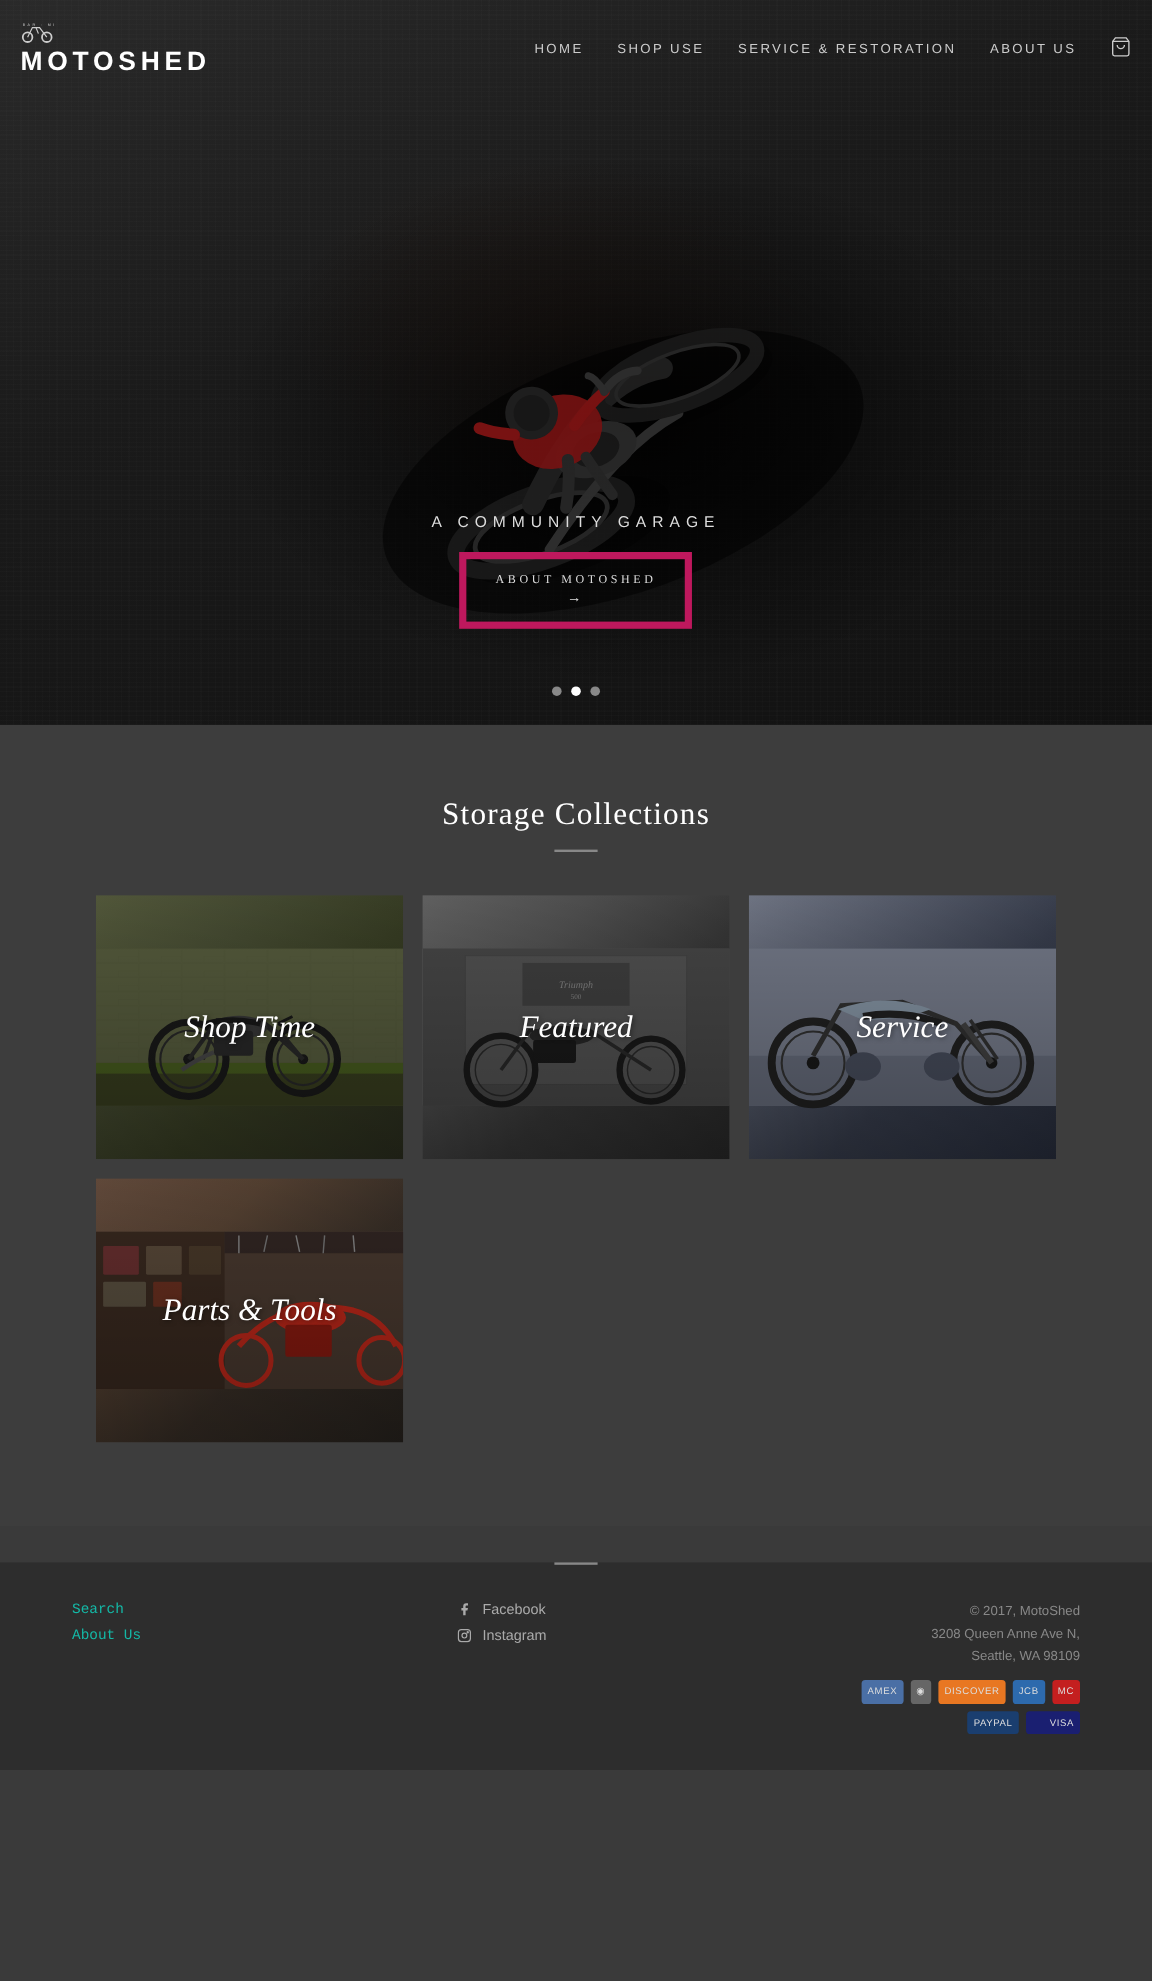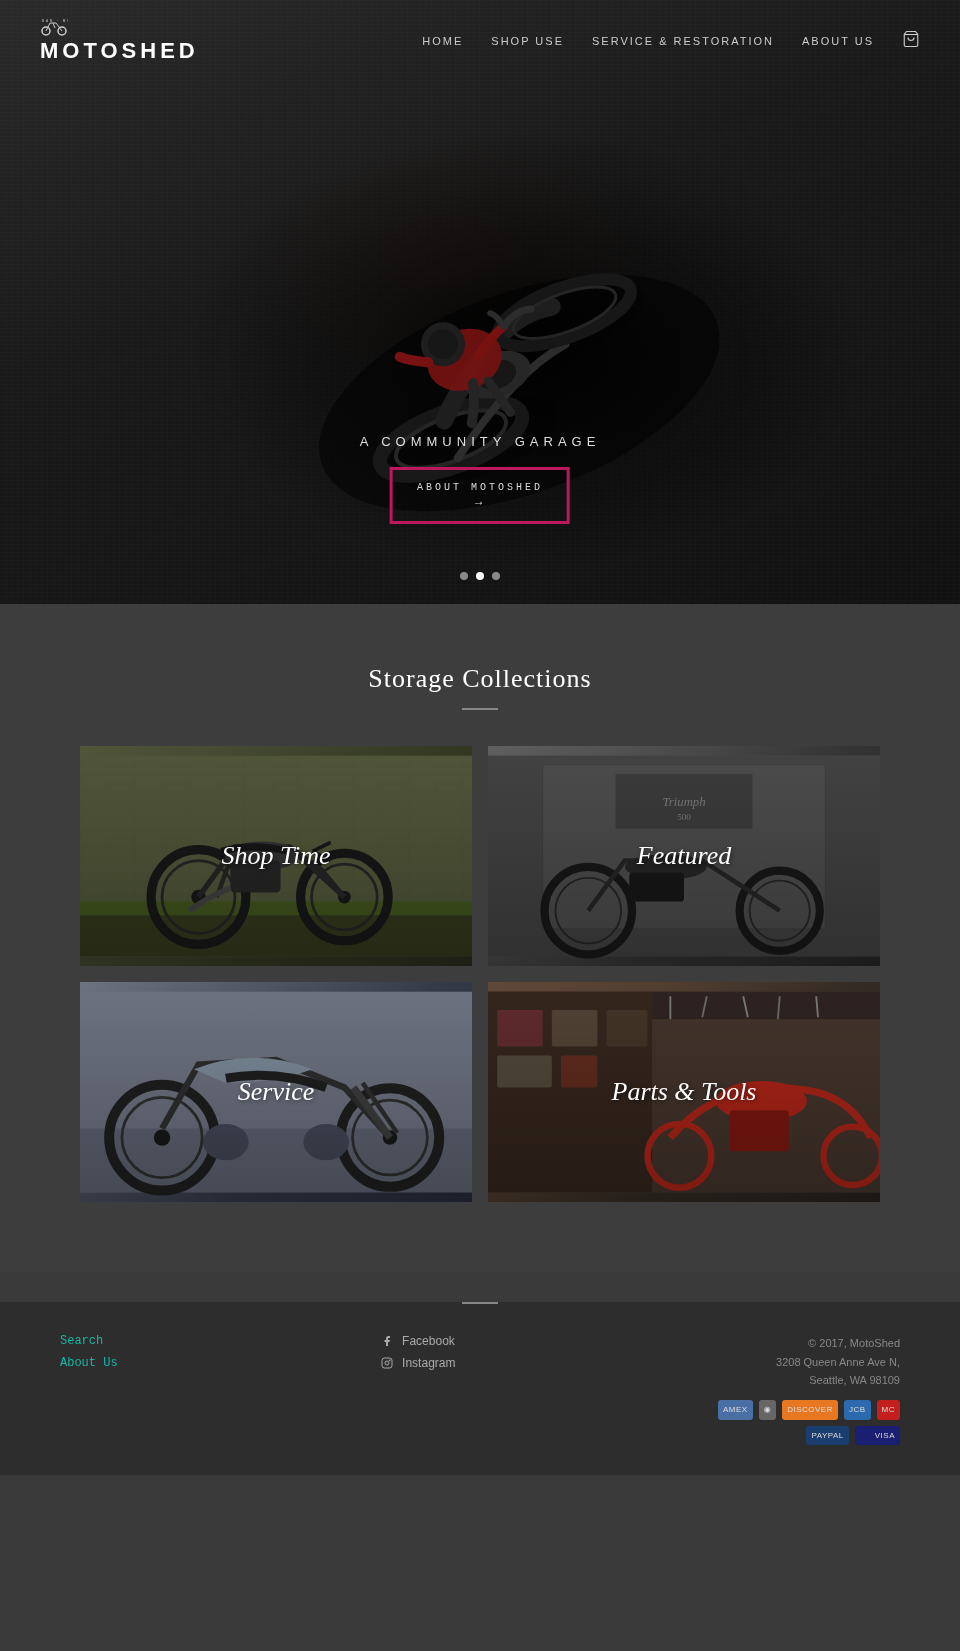--- a/index.html
+++ b/index.html
@@ -6,21 +6,21 @@
     body { font-family: 'Georgia', serif; background: #3a3a3a; color: #fff; width: 960px; }
 
     
     header {
       position: absolute;
       top: 0; left: 0; right: 0;
       z-index: 10;
       display: flex;
       align-items: center;
       justify-content: space-between;
-      padding: 18px 40px;
+      padding: 18px 17px;
       background: transparent;
     }
     .logo-area {
       display: flex;
       flex-direction: column;
       align-items: flex-start;
     }
     .logo-icon {
       font-size: 11px;
       letter-spacing: 2px;
@@ -100,23 +100,23 @@
     .hero-subtitle {
       font-family: 'Arial', sans-serif;
       font-size: 13px;
       letter-spacing: 5px;
       color: #ddd;
       text-transform: uppercase;
       margin-bottom: 18px;
     }
     .hero-btn {
       display: inline-block;
-      border: 3px solid #be185d;
+      border: 6px solid #be185d;
       color: #ddd;
-      font-family: Liberation Mono, monospace;
+      font-family: Liberation Serif, serif;
       font-size: 10px;
       letter-spacing: 3px;
       text-transform: uppercase;
       padding: 12px 24px;
       cursor: pointer;
       text-align: center;
       background: transparent;
     }
     .hero-btn-arrow { display: block; font-size: 12px; margin-top: 2px; }
 
@@ -152,21 +152,21 @@
       margin-bottom: 14px;
     }
     .featured-divider {
       width: 36px;
       height: 2px;
       background: #888;
       margin: 0 auto 36px;
     }
     .collections-grid {
       display: grid;
-      grid-template-columns: 1fr 1fr;
+      grid-template-columns: 1fr 1fr 1fr;
       gap: 16px;
     }
     .collection-card {
       position: relative;
       height: 220px;
       overflow: hidden;
       cursor: pointer;
     }
     .collection-bg {
       width: 100%;

